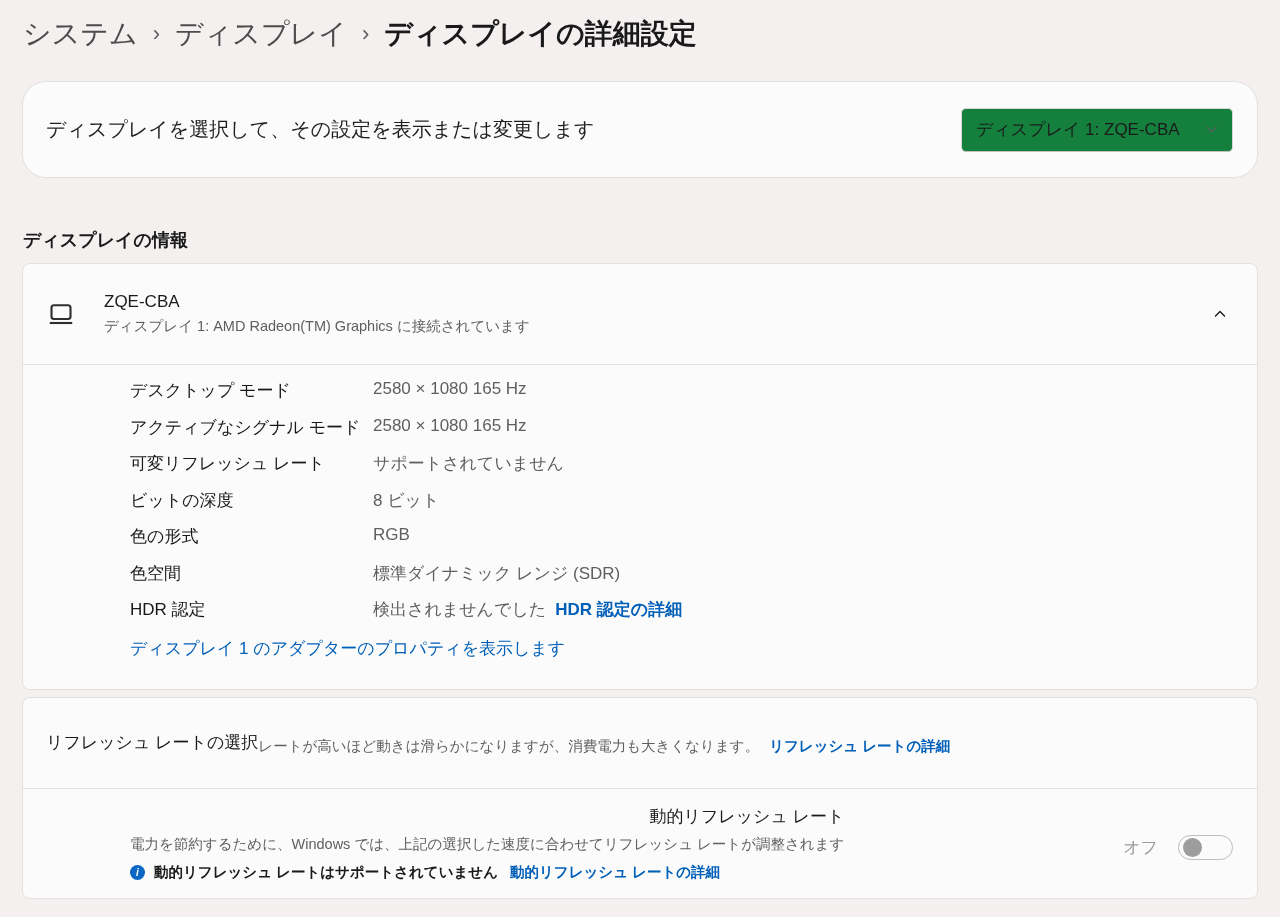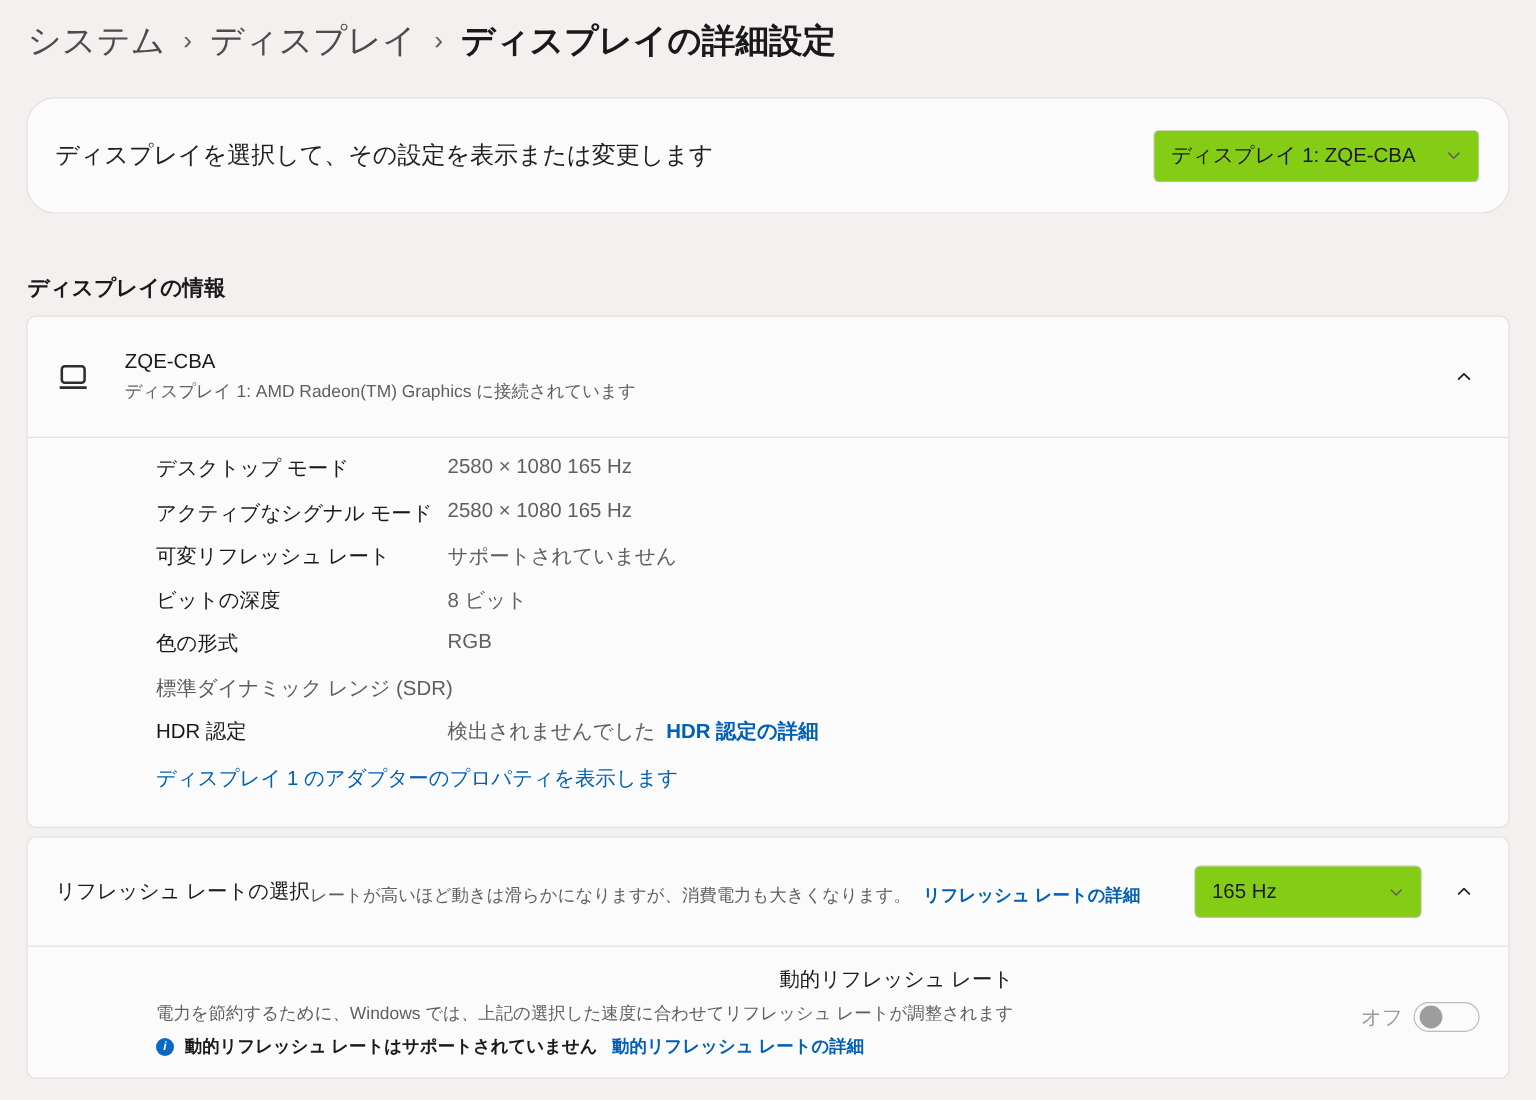--- a/index.html
+++ b/index.html
@@ -28,21 +28,21 @@
   }
   .selector-card {
     margin-top:23px; height:97px;
     display:flex; align-items:center; justify-content:space-between;
     padding:0 24px 0 23px;
     border-radius:24px;
   }
   .selector-label { font-size:20px; color:#1f1f1f; }
 
   .dropdown {
-    background:#84cc16; border:1px solid #d9d7d5; border-bottom-color:#c3c1bf;
+    background:#15803d; border:1px solid #d9d7d5; border-bottom-color:#c3c1bf;
     border-radius:5px; height:44px;
     display:flex; align-items:center; justify-content:space-between;
     padding:0 14px; font-size:17px; color:#1a1a1a; cursor:pointer;
   }
   .dropdown-display { width:272px; }
   .dropdown-rate { width:190px; }
 
   .section-title {
     margin:52px 0 13px 23px;
     font-size:18px; font-weight:700; line-height:20px;
@@ -88,21 +88,21 @@
   .info-line { margin-top:9px; display:flex; align-items:center; font-size:14.5px; font-weight:700; color:#1a1a1a; }
   .info-icon {
     width:15px; height:15px; border-radius:50%;
     background:#0b67c4; color:#fff;
     font-size:10px; font-weight:700; font-style:italic;
     display:inline-flex; align-items:center; justify-content:center;
     margin-right:9px; flex-shrink:0;
   }
   .info-link { margin-left:12px; }
 
-  .toggle-wrap { display:flex; align-items:center; gap:9px; align-self:center; margin-bottom:8px; }
+  .toggle-wrap { display:flex; align-items:center; gap:20px; align-self:center; margin-bottom:8px; }
   .toggle-state-label { color:#9b9b9b; font-size:17px; }
   .toggle {
     width:55px; height:25px; border:1px solid #bcbcbc; border-radius:14px;
     position:relative; background:#fbfbfb; cursor:pointer;
   }
   .toggle-knob {
     width:19px; height:19px; border-radius:50%;
     background:#9d9d9d; position:absolute; left:4px; top:2px;
   }
 </style>
@@ -167,55 +167,41 @@
       </div>
       <div class="drow">
         <span class="dlabel">ビットの深度</span>
         <span class="dvalue">8 ビット</span>
       </div>
       <div class="drow">
         <span class="dlabel">色の形式</span>
         <span class="dvalue">RGB</span>
       </div>
       <div class="drow">
+        <span class="dlabel">色空間</span>
         <span class="dvalue">標準ダイナミック レンジ (SDR)</span>
       </div>
       <div class="drow">
         <span class="dlabel">HDR 認定</span>
         <span class="dvalue">検出されませんでした</span>
         <span class="link link-bold hdr-link">HDR 認定の詳細</span>
       </div>
       <div class="adapter-row">
         <span class="link">ディスプレイ 1 のアダプターのプロパティを表示します</span>
       </div>
     </div>
   </div>
 
   <div class="card refresh-card">
     <div class="exp-header exp-header-rate">
       <div class="rate-left">
         <span class="rate-title">リフレッシュ レートの選択</span>
         <span class="rate-desc">
           <span>レートが高いほど動きは滑らかになりますが、消費電力も大きくなります。</span>
           <span class="link link-bold">リフレッシュ レートの詳細</span>
-        </span>
-      </div>
-      <div class="rate-right">
-        <div class="dropdown dropdown-rate">
-          <span>165 Hz</span>
-          <span style="display:flex;">
-            <svg width="13" height="13" viewBox="0 0 14 14">
-                <path d="M2.5 5 L7 9.5 L11.5 5" fill="none" stroke="#5f5f5f" stroke-width="1.4" stroke-linecap="round" stroke-linejoin="round"></path>
-              </svg>
-          </span>
-        </div>
-        <span class="chev-fixed">
-          <svg width="14" height="14" viewBox="0 0 14 14">
-              <path d="M2.5 9 L7 4.5 L11.5 9" fill="none" stroke="#1a1a1a" stroke-width="1.4" stroke-linecap="round" stroke-linejoin="round"></path>
-            </svg>
         </span>
       </div>
     </div>
     <div class="divider"></div>
     <div class="dyn-content">
       <div>
         <div class="dyn-title">動的リフレッシュ レート</div>
         <div class="dyn-desc">電力を節約するために、Windows では、上記の選択した速度に合わせてリフレッシュ レートが調整されます</div>
         <div class="info-line">
           <span class="info-icon">i</span>

